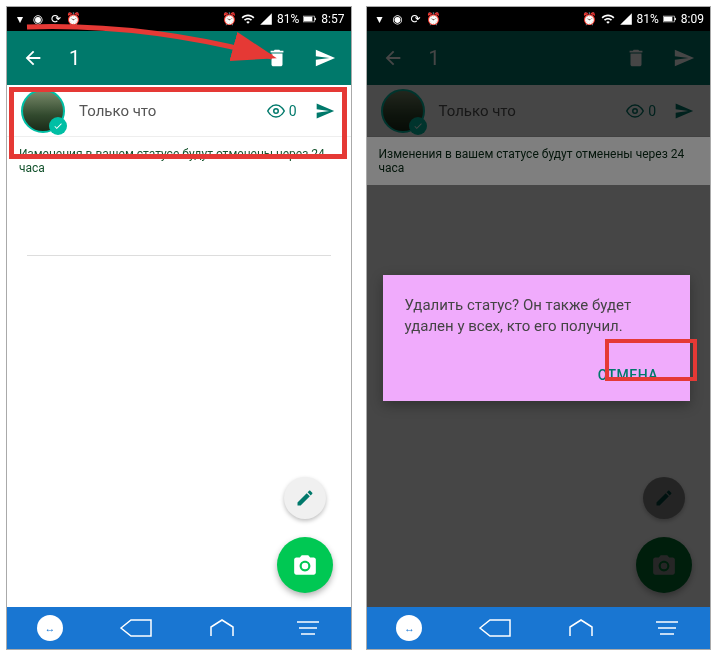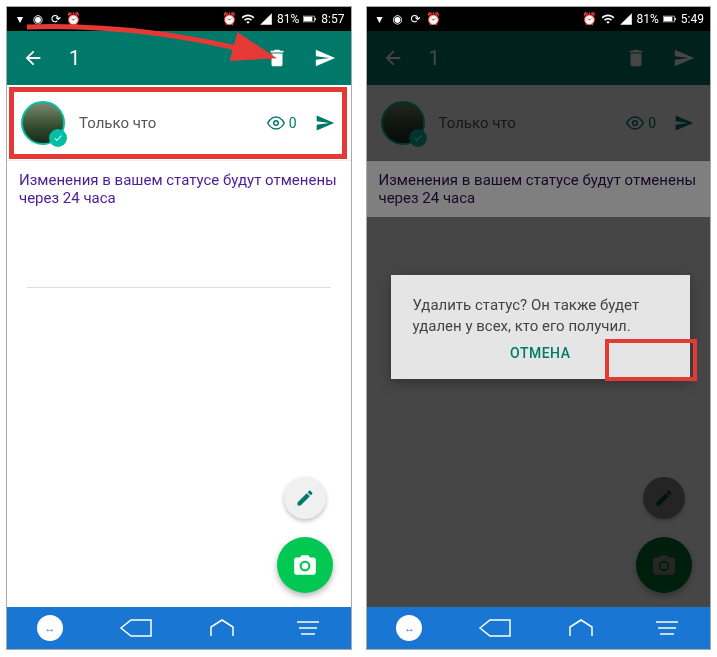--- a/index.html
+++ b/index.html
@@ -40,21 +40,21 @@
       display: flex;
       align-items: center;
       padding: 0 14px;
       color: #fff;
       gap: 24px;
     }
     .app-bar .title { font-size: 20px; font-weight: 400; }
     .app-bar-icons { margin-left: auto; display: flex; gap: 24px; }
     .icon-btn { width: 24px; height: 24px; display: flex; align-items: center; justify-content: center; cursor: pointer; }
     .status-row {
-      height: 76px;
+      height: 52px;
       background: #fff;
       display: flex;
       align-items: center;
       padding: 0 14px;
       gap: 14px;
       border-bottom: 1px solid #eee;
     }
     .avatar-wrap { position: relative; width: 44px; height: 44px; }
     .avatar {
       width: 44px; height: 44px; border-radius: 50%;
@@ -64,22 +64,22 @@
     .avatar-badge {
       position: absolute; bottom: -2px; right: -2px;
       width: 18px; height: 18px; border-radius: 50%;
       background: #00bfa5; display: flex; align-items: center; justify-content: center;
     }
     .status-label { font-size: 15px; color: #555; }
     .status-meta { margin-left: auto; display: flex; align-items: center; gap: 16px; color: #00796b; }
     .views { display: flex; align-items: center; gap: 4px; font-size: 14px; }
     .info-text {
       padding: 10px 12px;
-      font-size: 15px;
-      color: #4c1d95;
+      font-size: 12px;
+      color: #14532d;
     }
     .content { flex: 1; background: #fff; position: relative; }
     .divider { height: 1px; background: #ddd; margin: 70px 20px 0; }
     .fab-group {
       position: absolute;
       right: 18px;
       bottom: 14px;
       display: flex;
       flex-direction: column;
       align-items: center;
@@ -111,32 +111,33 @@
     .nav-circle { width: 26px; height: 26px; border-radius: 50%; background: #fff; display: flex; align-items: center; justify-content: center; color: #1976d2; font-size: 11px; }
 
     .overlay {
       position: absolute;
       inset: 0;
       background: rgba(0,0,0,0.5);
       z-index: 5;
     }
     .dialog {
       position: absolute;
-      left: 24px; right: 20px;
+      left: 16px; right: 20px;
       top: 268px;
-      background: #e5e5e5;
+      background: #f0abfc;
       padding: 20px 22px 10px;
       z-index: 6;
       box-shadow: 0 4px 12px rgba(0,0,0,0.3);
     }
     .dialog-text { font-size: 15px; color: #444; line-height: 1.4; }
     .dialog-actions {
       display: flex;
-      justify-content: center;
+      justify-content: flex-end;
       gap: 16px;
+      margin-top: 22px;
     }
     .dialog-btn {
       padding: 8px 10px;
       font-size: 14px;
       font-weight: 500;
       color: #00796b;
       cursor: pointer;
       letter-spacing: 0.5px;
     }
     .highlight-red-big {
@@ -319,21 +320,21 @@
           </svg>
       </span>
       <span>81%</span>
       <span class="status-icon">
         <svg width="20" height="12" viewBox="0 0 24 12" fill="none">
             <rect x="0" y="1" width="20" height="10" stroke="#fff"></rect>
             <rect x="1" y="2" width="15" height="8" fill="#fff"></rect>
             <rect x="20" y="4" width="2" height="4" fill="#fff"></rect>
           </svg>
       </span>
-      <span>5:49</span>
+      <span>8:09</span>
     </div>
   </div>
 
   <div class="app-bar">
     <div class="icon-btn">
       <svg width="22" height="22" viewBox="0 0 24 24" fill="#fff">
           <path d="M20 11H7.83l5.59-5.59L12 4l-8 8 8 8 1.41-1.41L7.83 13H20v-2z"></path>
         </svg>
     </div>
     <span class="title">1</span>

